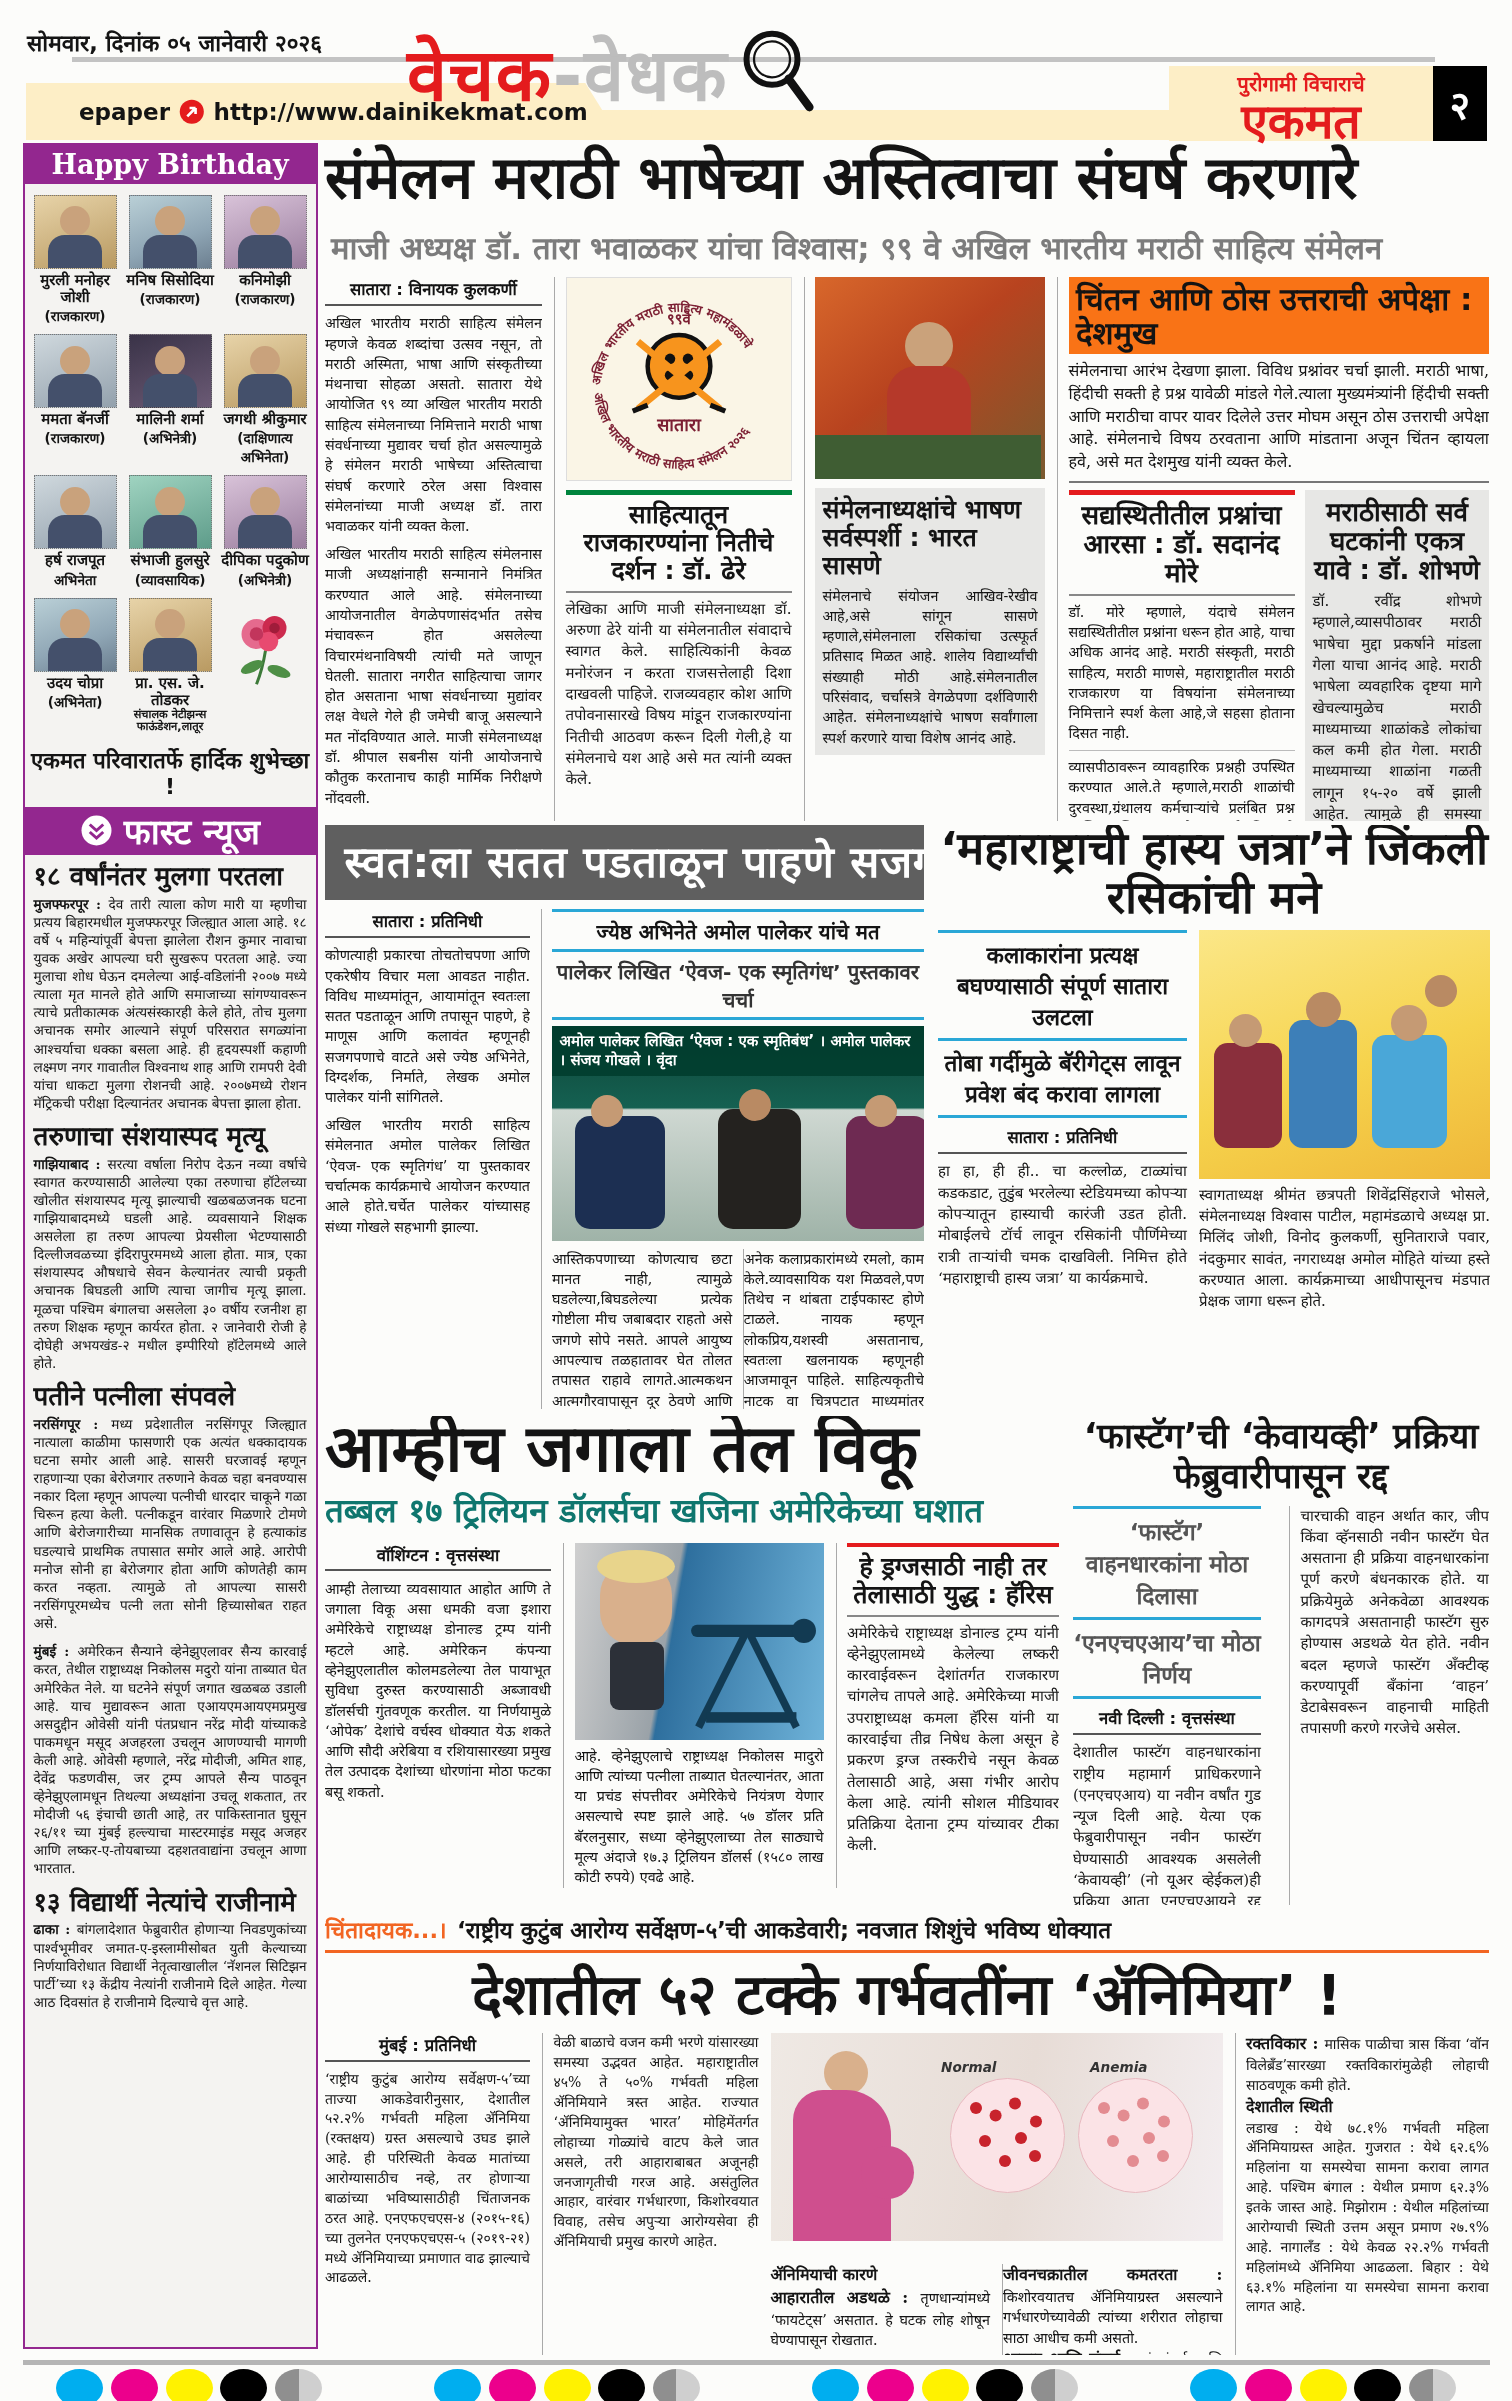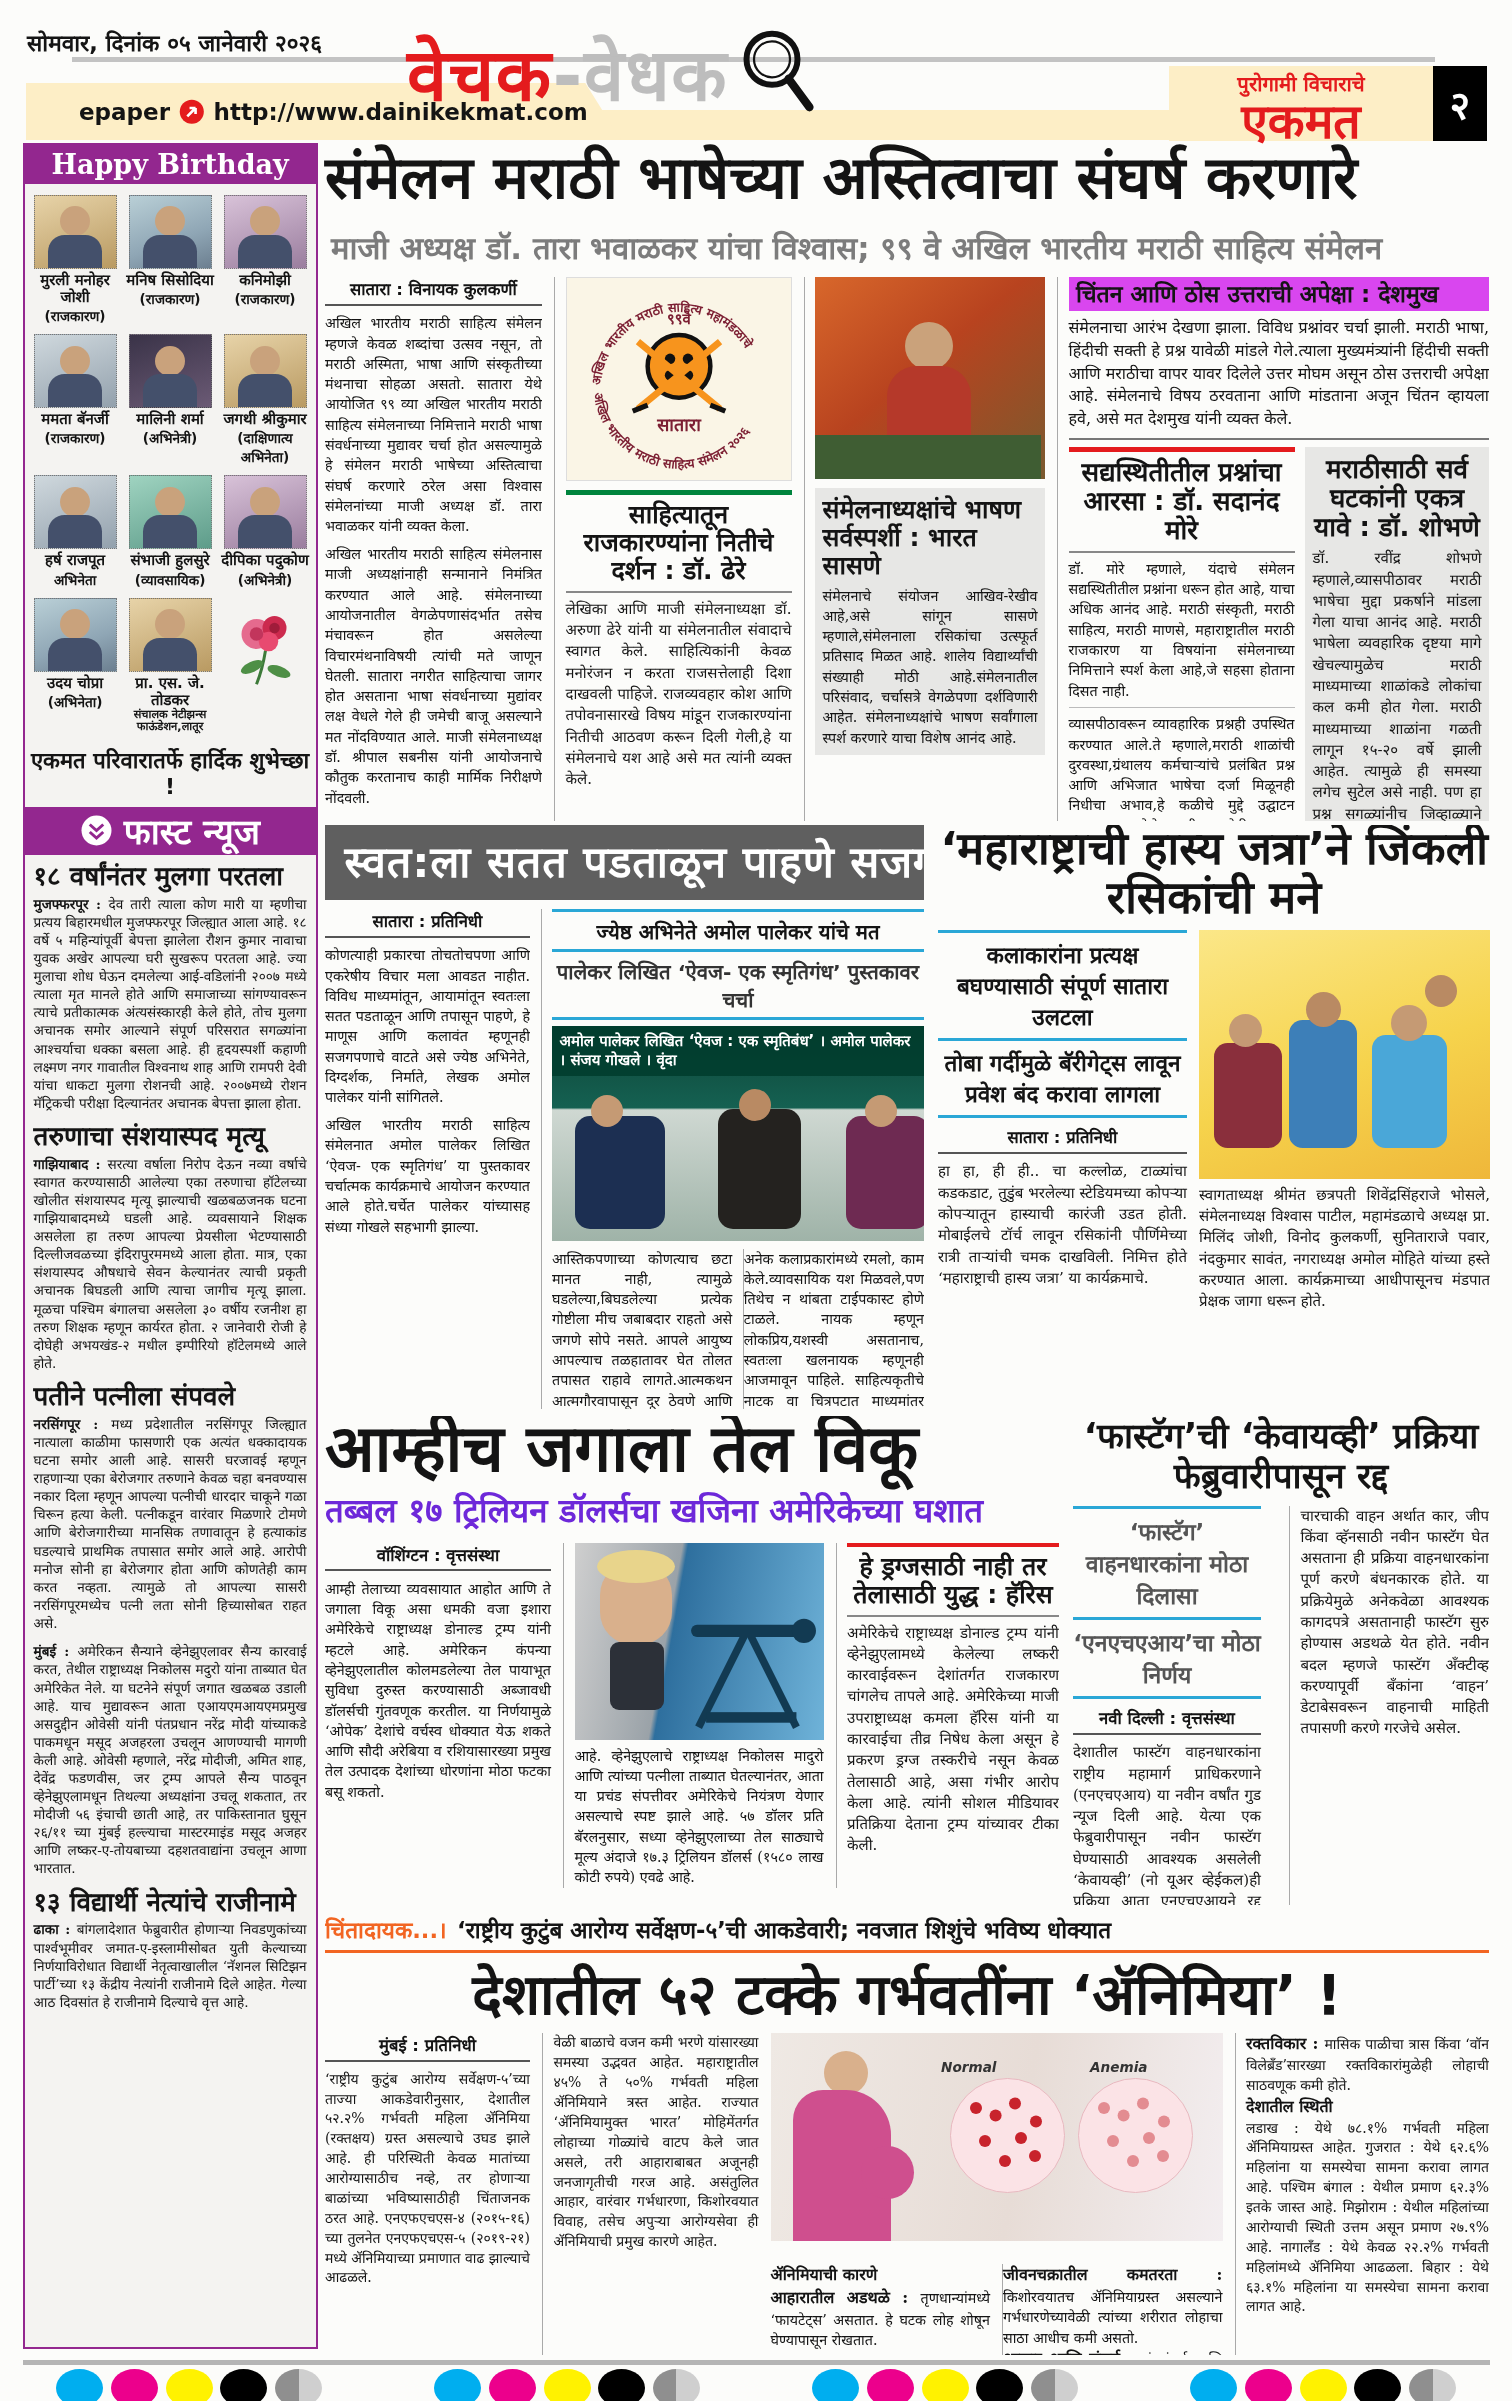--- a/index.html
+++ b/index.html
@@ -46,28 +46,28 @@
   .photo{position:relative;overflow:hidden;background:#ccc;}
   .kick{font-weight:700;text-align:center;}
   .cyanline{height:3px;background:#2aa7d6;}
   .tealline{height:3px;background:#2aa7d6;}
   .redline{height:4.5px;background:#e41b1d;}
   .grayback{background:#e7e7e5;}
   
   .lead-head{left:325px;top:148px;width:1163px;font-size:59px;font-weight:800;line-height:1.0;white-space:nowrap;}
   .lead-sub{left:331px;top:226px;width:1160px;font-size:31px;font-weight:700;color:#7c7c7c;white-space:nowrap;}
   .lead-cols{left:325px;top:277px;width:1164px;height:544px;}
-  .dh-yellow{background:#d946ef;font-size:23px;font-weight:800;padding:4.5px 7.5px;line-height:1.1;}
+  .dh-yellow{background:#f97316;font-size:31px;font-weight:800;padding:4.5px 7.5px;line-height:1.1;}
   .box-head{font-size:25px;font-weight:800;line-height:1.12;text-align:center;}
   .greenbar{height:5.3px;background:#00843d;}
   
   .pal-banner{background:#5f5f5f;color:#fff;font-size:43px;font-weight:800;height:75px;line-height:75px;padding-left:19.6px;letter-spacing:0.8px;white-space:nowrap;overflow:hidden;}
   
   .oil-head{font-size:65px;font-weight:800;line-height:1.0;white-space:nowrap;}
-  .oil-sub{font-size:33px;font-weight:700;color:#6d28d9;margin-top:6px;white-space:nowrap;}
+  .oil-sub{font-size:33px;font-weight:700;color:#0f766e;margin-top:6px;white-space:nowrap;}
   
   .ft-head{font-size:35px;font-weight:800;line-height:1.15;text-align:center;}
   
   .an-kicker{display:flex;gap:10.5px;align-items:baseline;font-size:22.6px;font-weight:800;}
   .an-kicker .lbl{color:#f26522;}
   .orangeline{height:3.8px;background:#f26522;margin-top:4.5px;}
   .an-head{font-size:56px;font-weight:800;text-align:center;line-height:1.0;margin:13.6px 0 10.5px 0;}
   .mini-h{font-weight:800;font-size:16px;}
   
   .cap-strip{position:absolute;left:0;top:0;right:0;background:rgba(0,60,45,.85);color:#fff;font-size:15px;font-weight:700;padding:6px 7.5px;line-height:1.25;}

